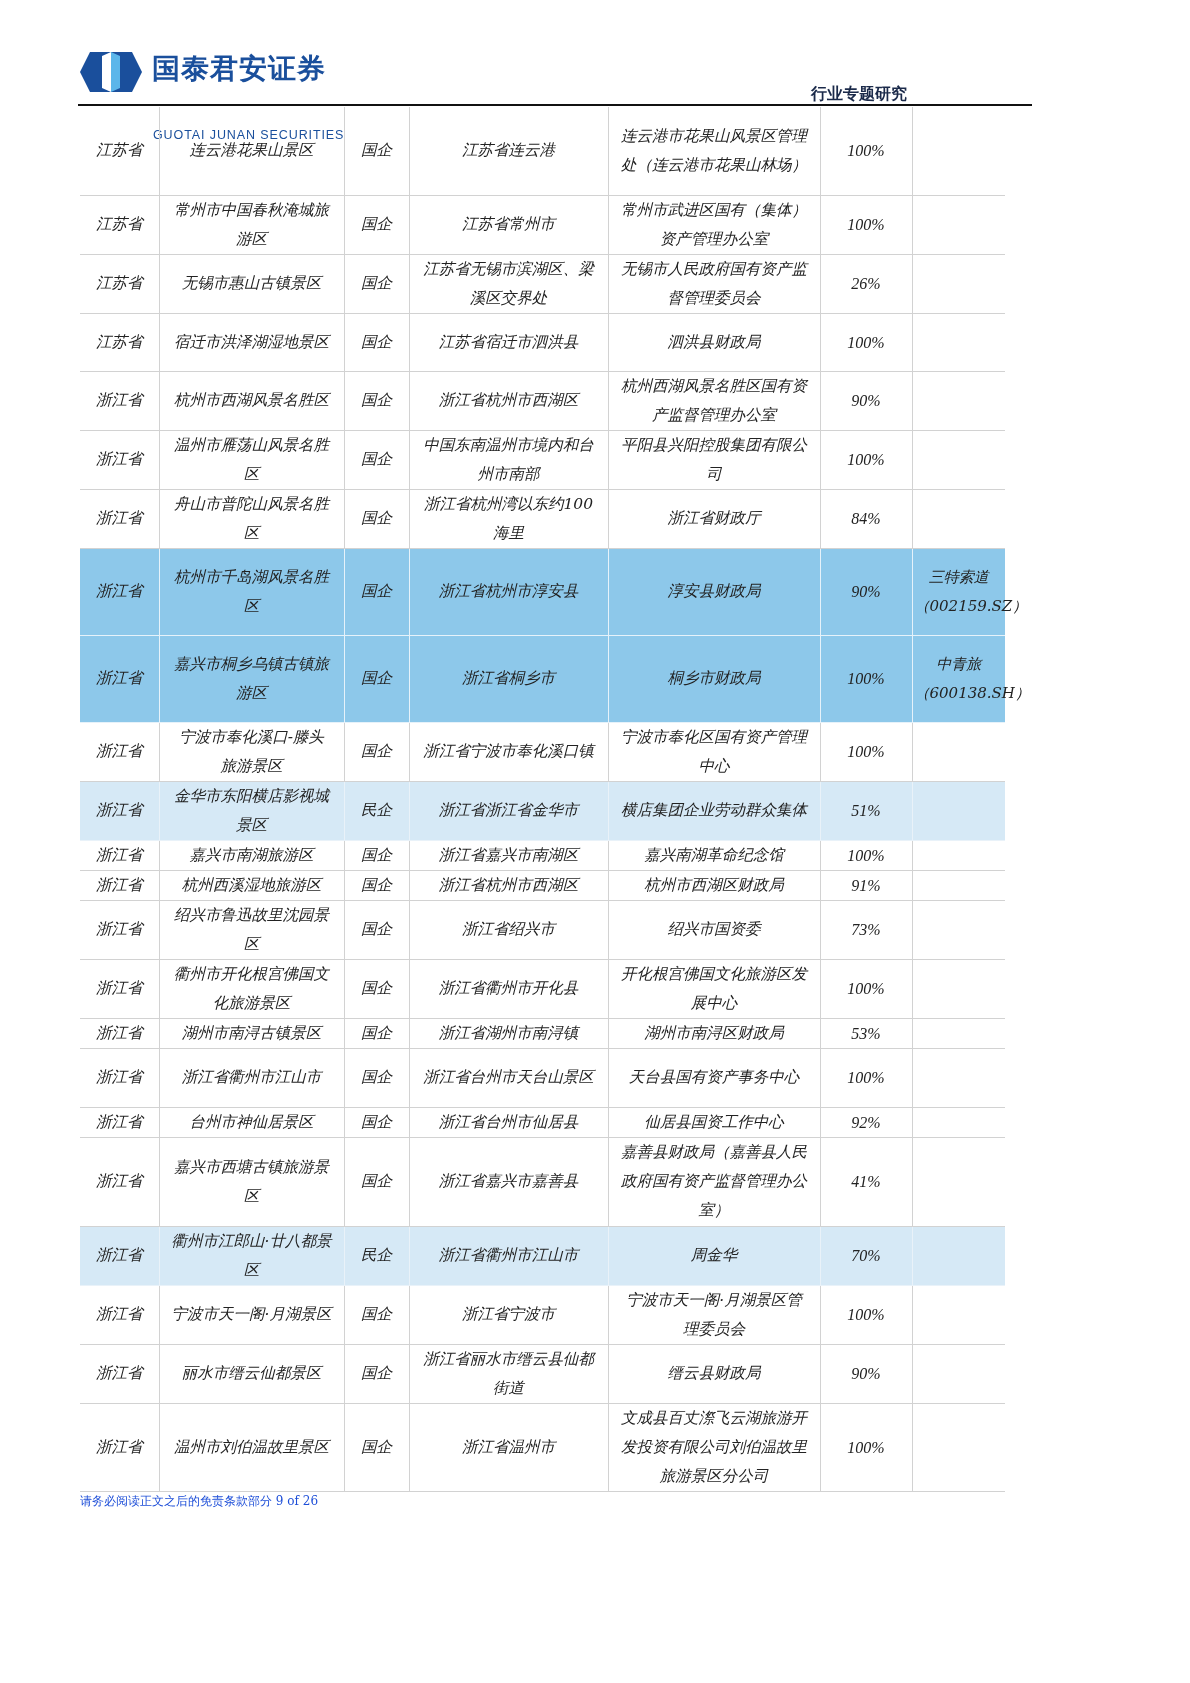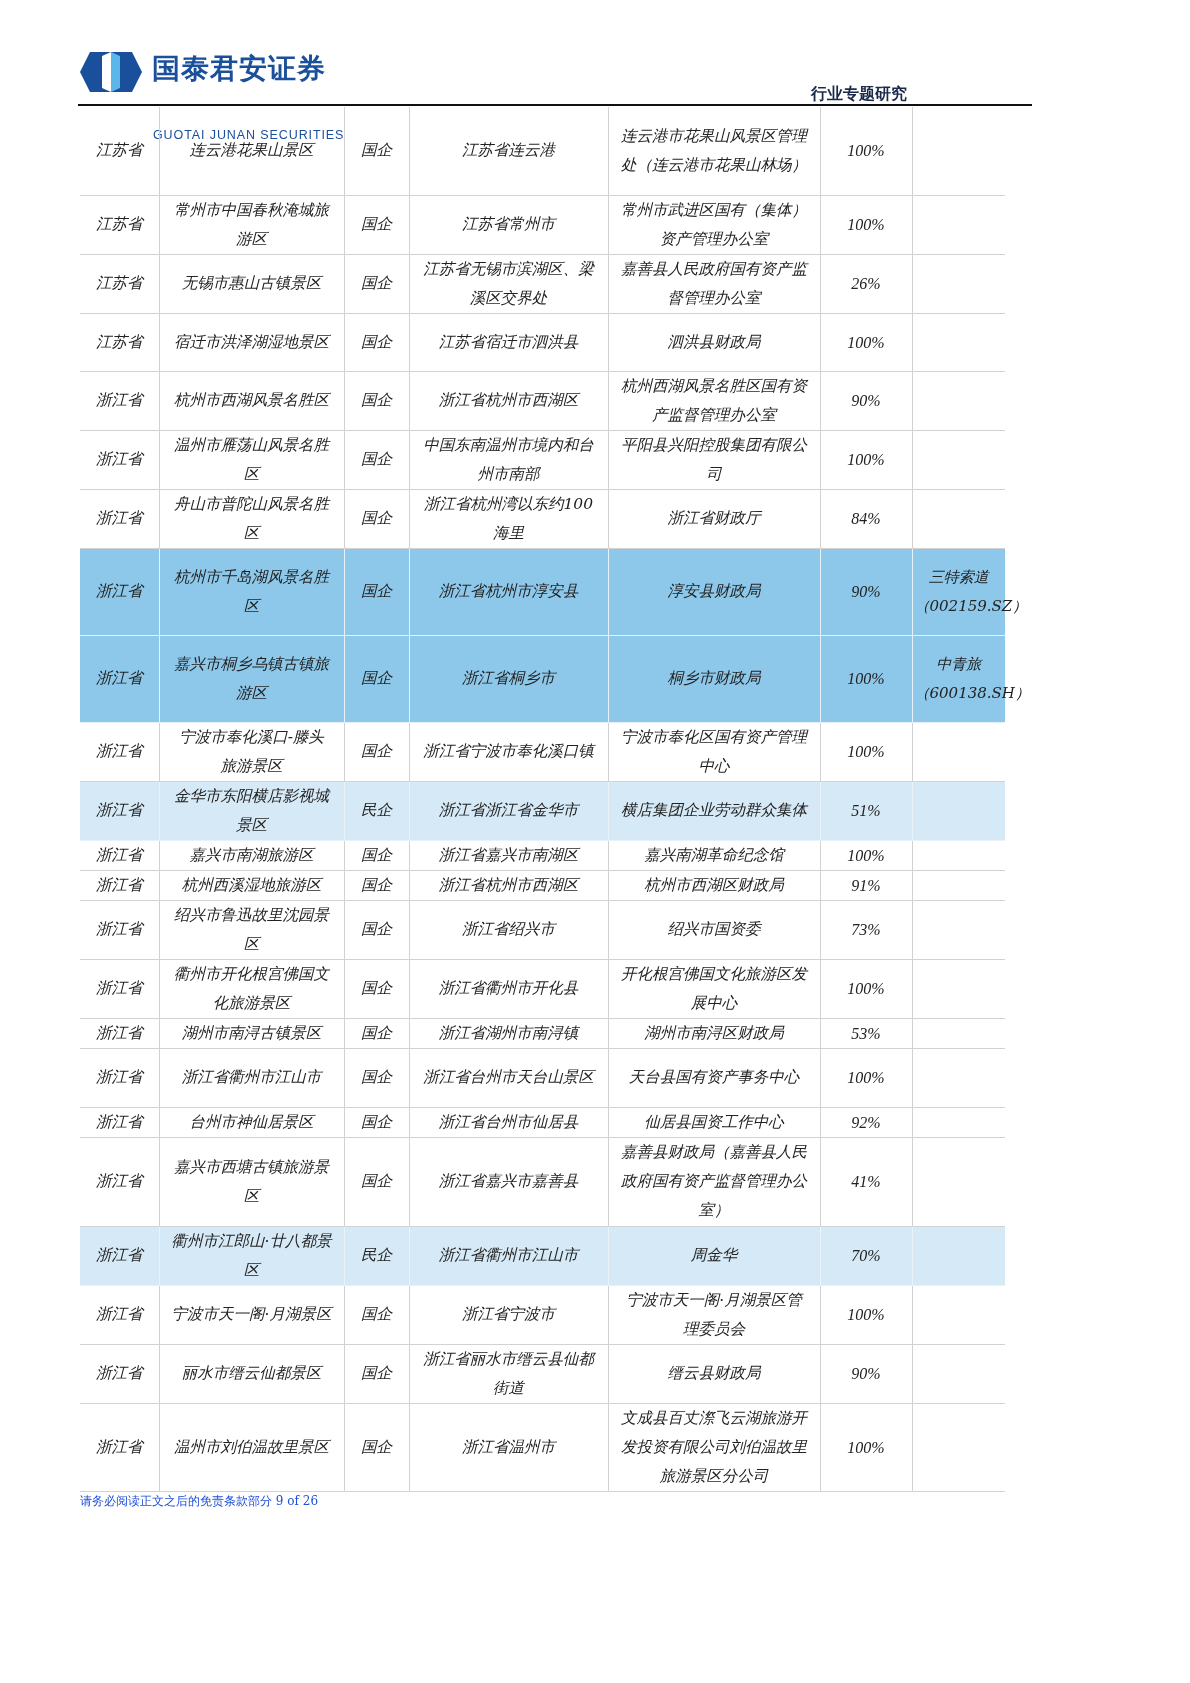--- a/index.html
+++ b/index.html
@@ -65,21 +65,21 @@
         <td>江苏省常州市</td>
         <td>常州市武进区国有（集体）资产管理办公室</td>
         <td class="pct">100%</td>
         <td class="listed"></td>
       </tr>
       <tr style="height: 59px;">
         <td>江苏省</td>
         <td>无锡市惠山古镇景区</td>
         <td>国企</td>
         <td>江苏省无锡市滨湖区、梁溪区交界处</td>
-        <td>嘉善县人民政府国有资产监督管理办公室</td>
+        <td>无锡市人民政府国有资产监督管理委员会</td>
         <td class="pct">26%</td>
         <td class="listed"></td>
       </tr>
       <tr style="height: 58px;">
         <td>江苏省</td>
         <td>宿迁市洪泽湖湿地景区</td>
         <td>国企</td>
         <td>江苏省宿迁市泗洪县</td>
         <td>泗洪县财政局</td>
         <td class="pct">100%</td>

